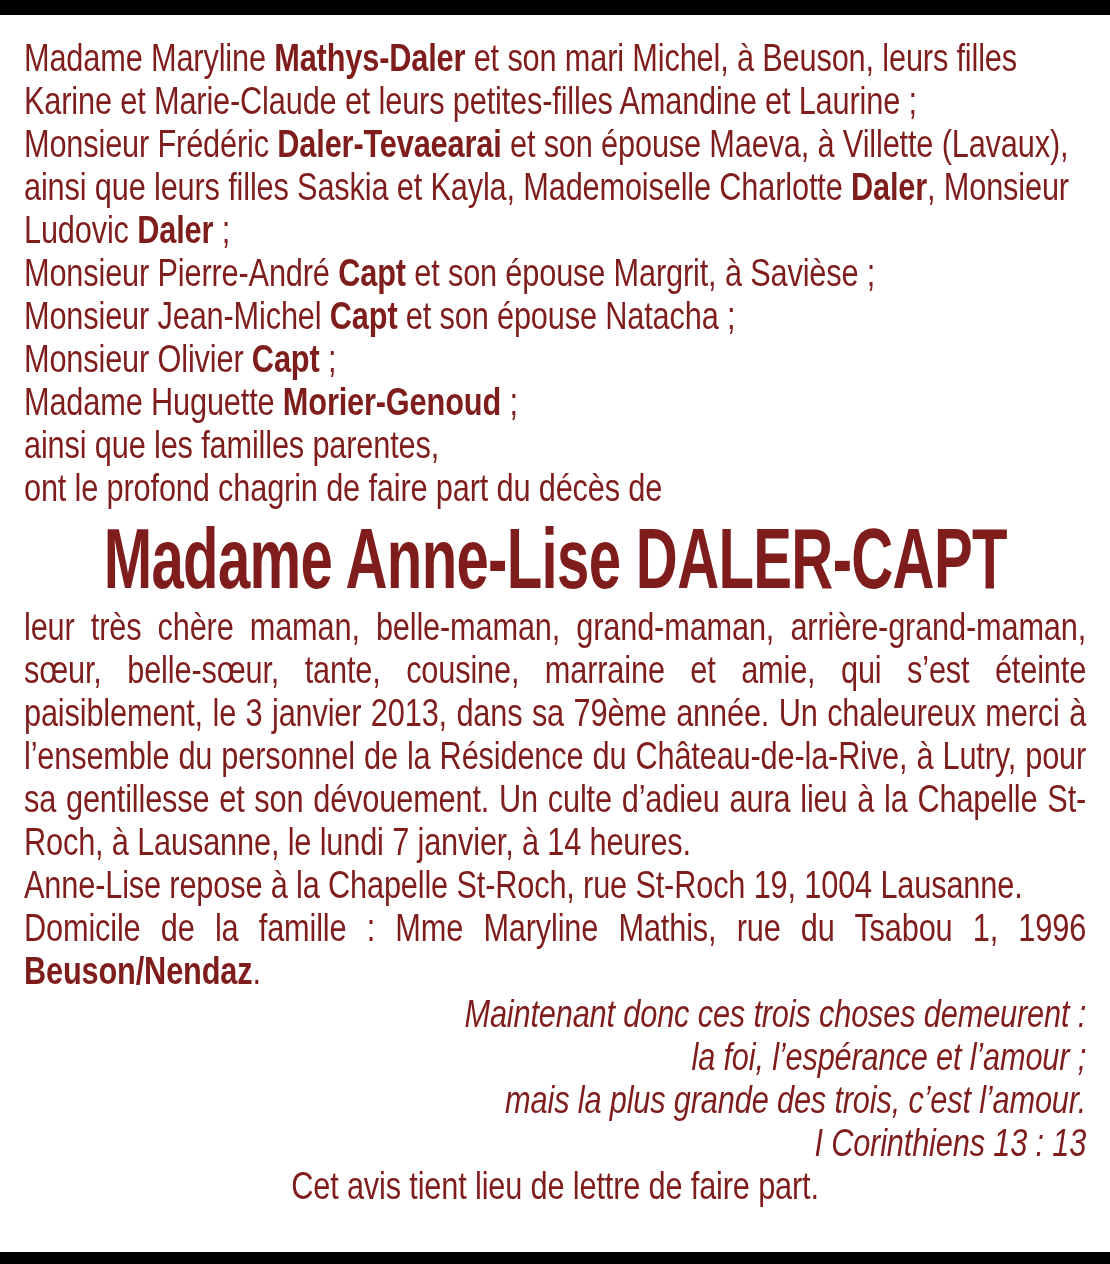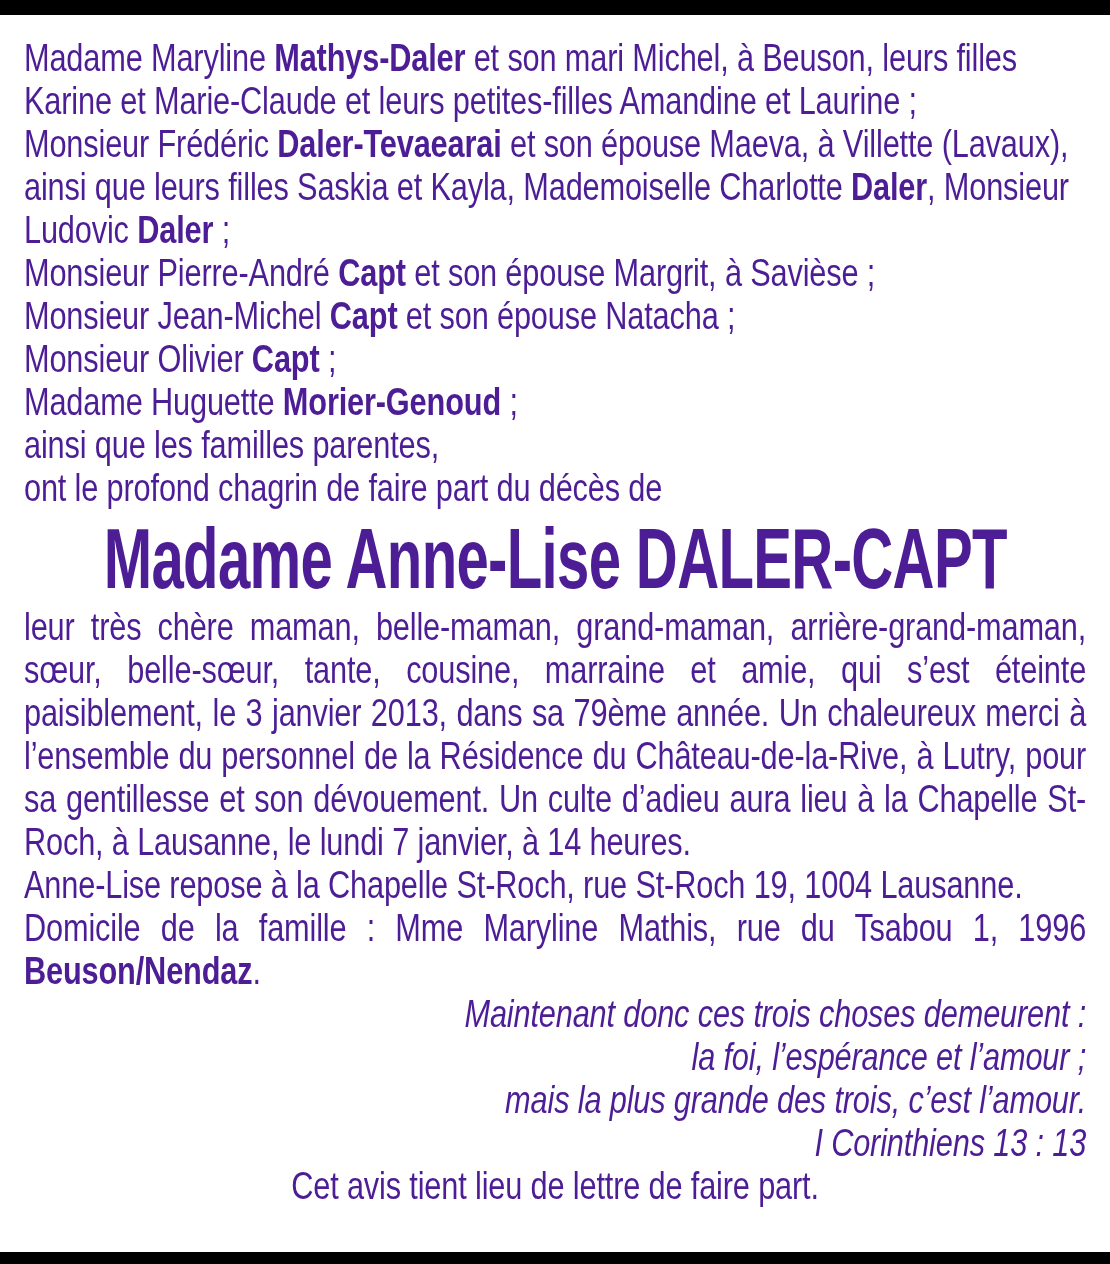--- a/index.html
+++ b/index.html
@@ -5,21 +5,21 @@
   html, body {
     margin: 0;
     padding: 0;
     background: #ffffff;
   }
   .page {
     position: relative;
     width: 1110px;
     height: 1264px;
     background: #ffffff;
-    color: #4c1d95;
+    color: #7f1d1d;
     overflow: hidden;
     font-family: "Liberation Sans", sans-serif;
   }
   .rule {
     position: absolute;
     left: 0;
     width: 100%;
     background: #000000;
     z-index: 5;
   }

